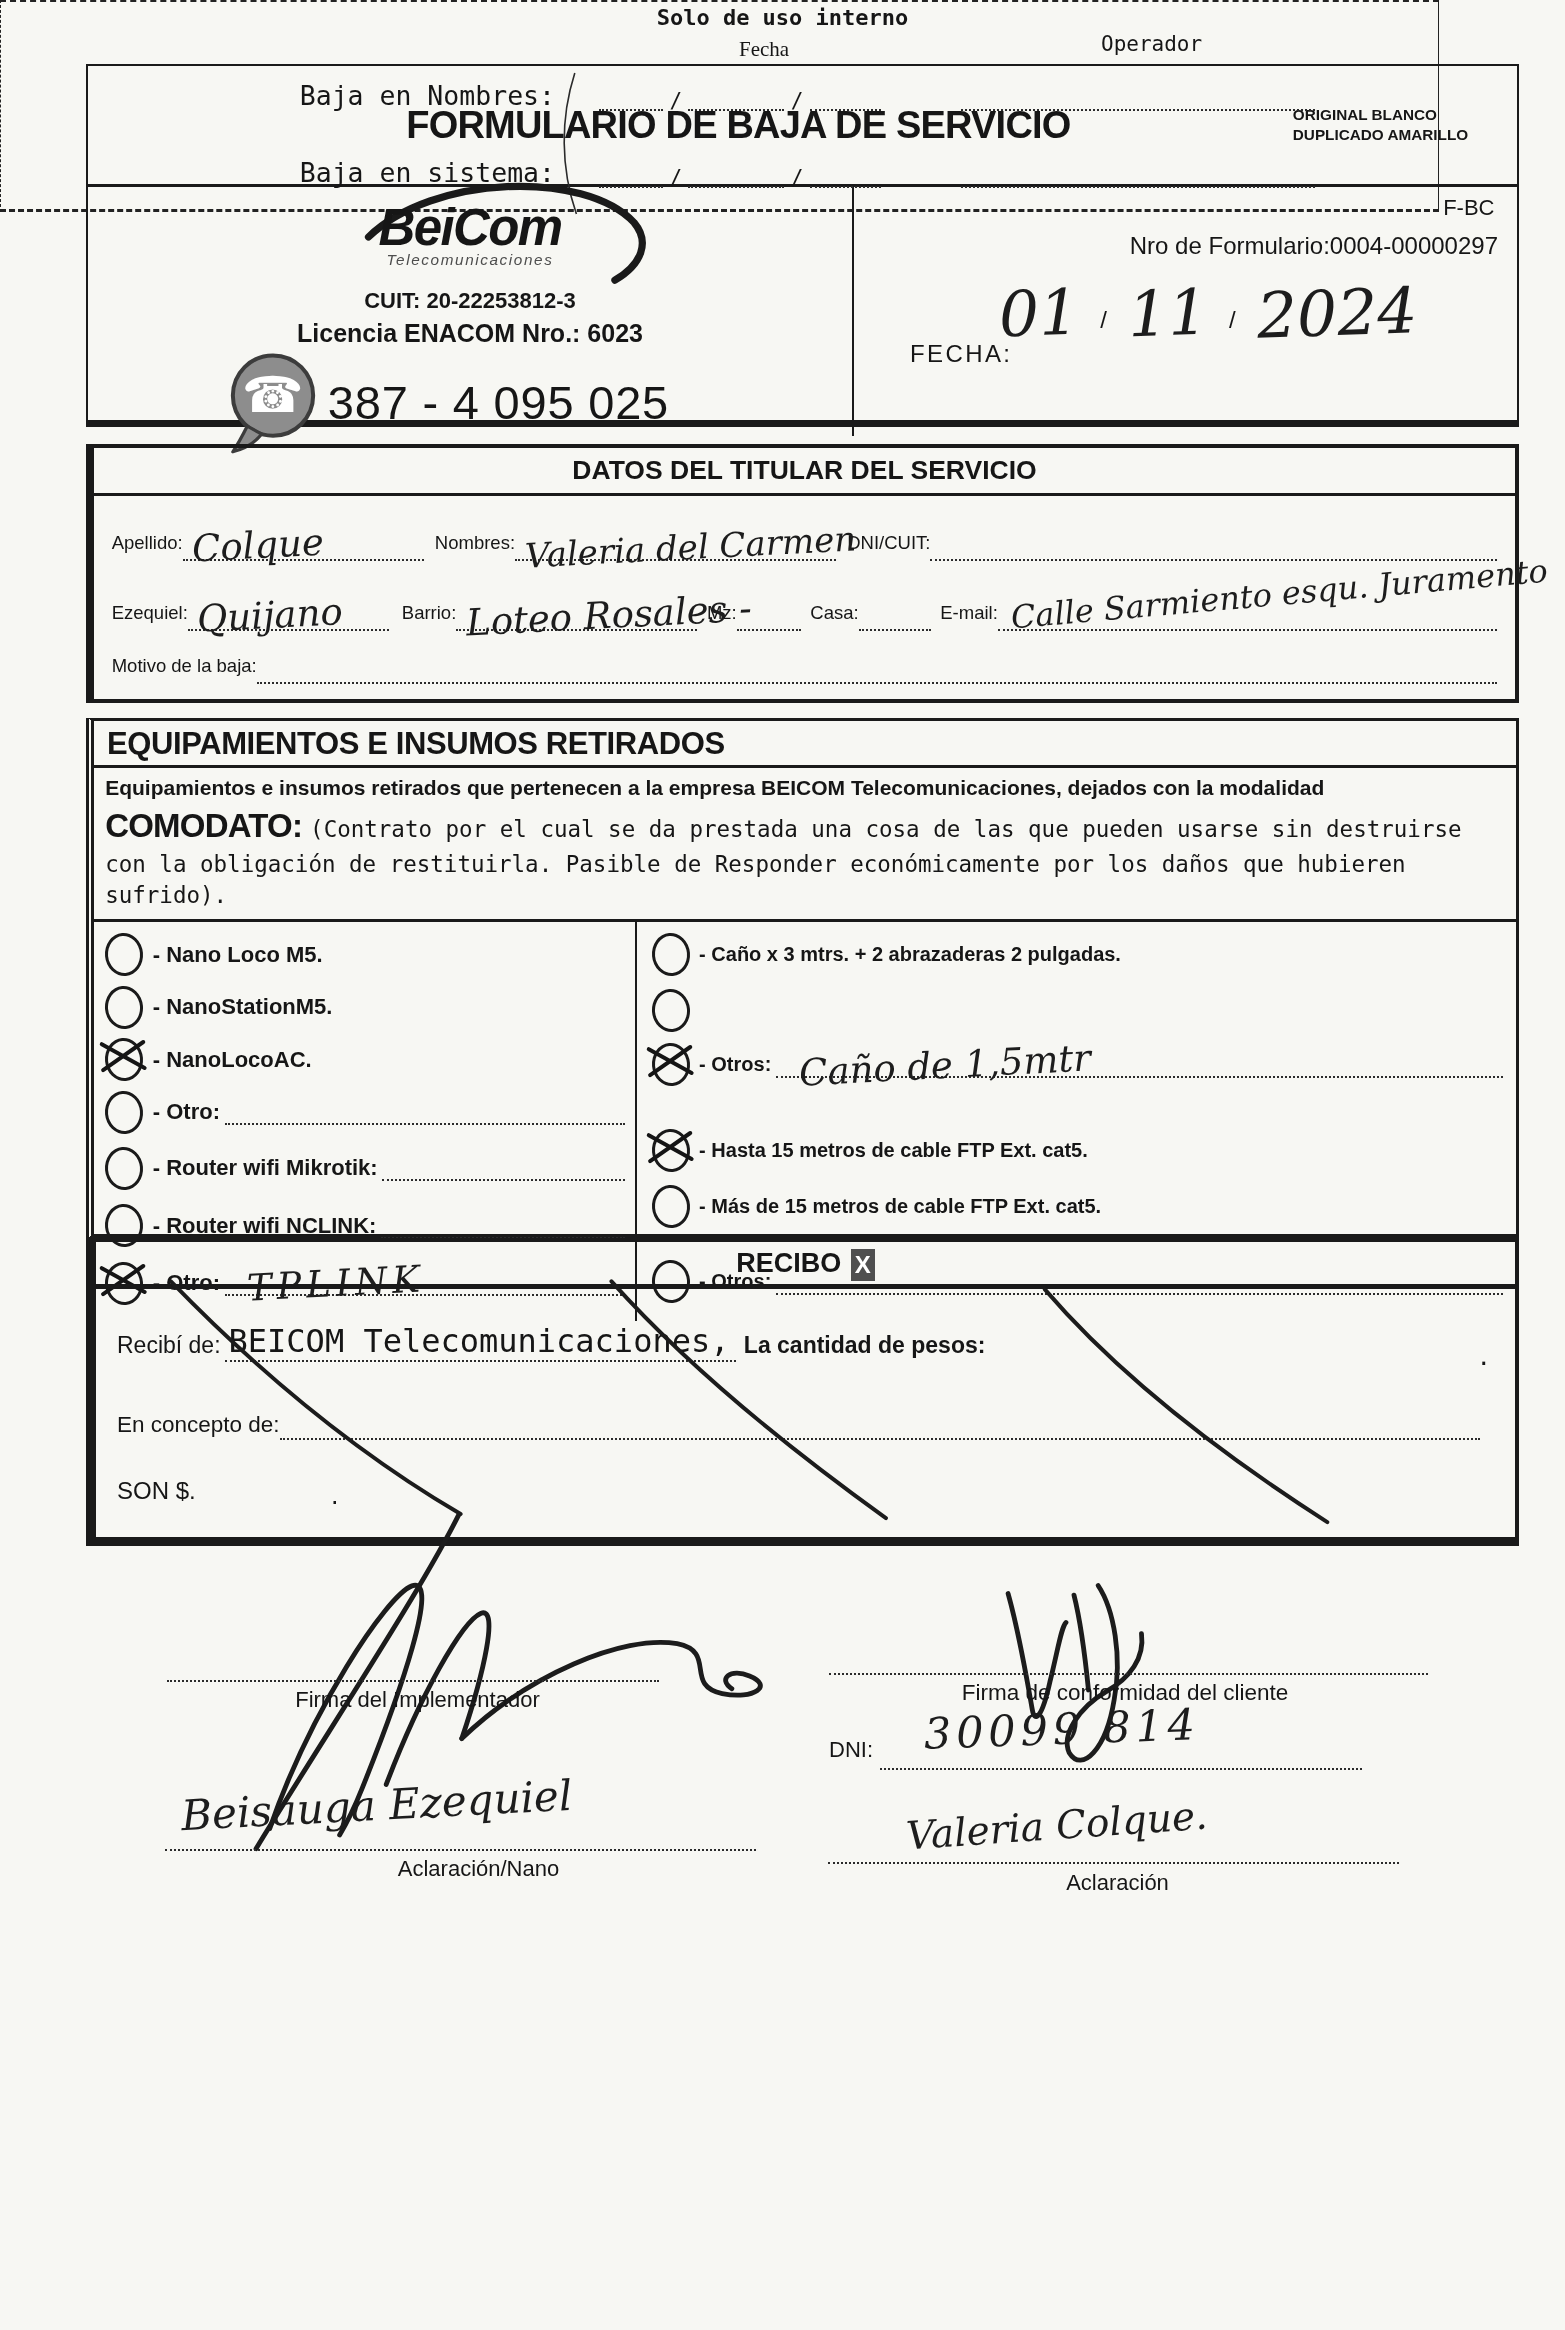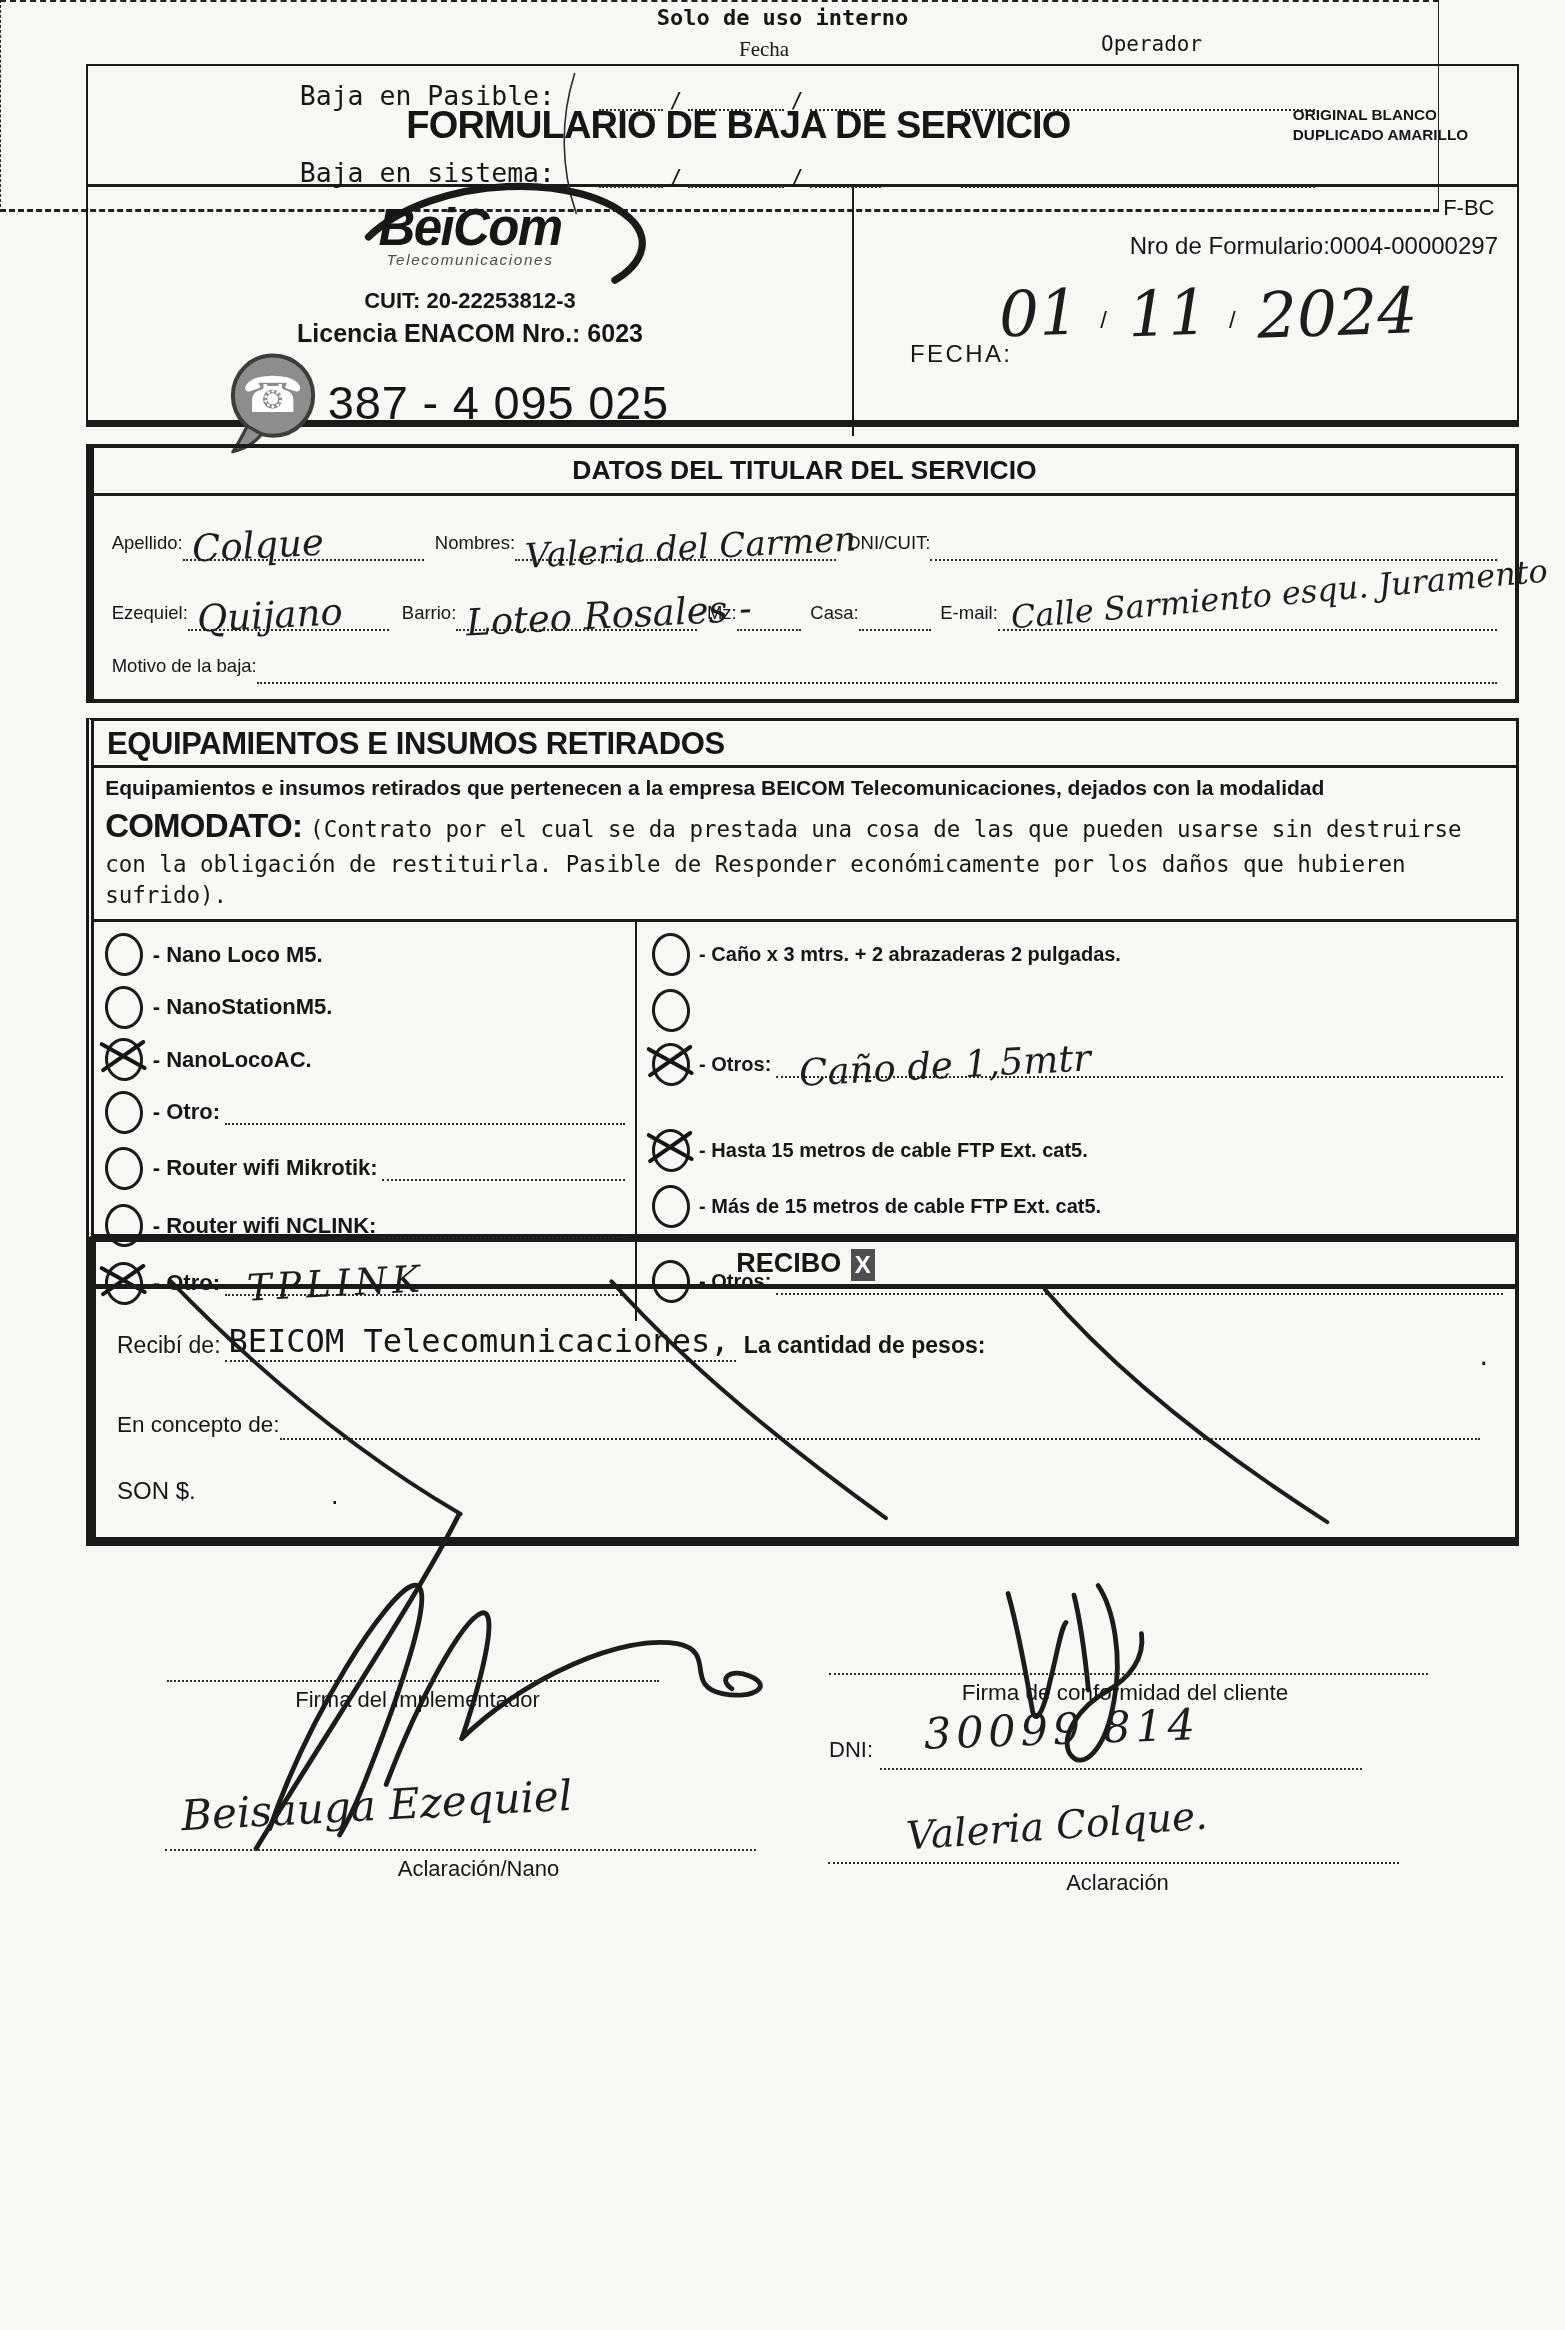--- a/index.html
+++ b/index.html
@@ -365,21 +365,21 @@
   <div id="interno-box">
     <div class="interno-title">Solo de uso interno</div>
     <div class="col-head" style="left:739px; top:37px;font-family:Liberation Serif, serif;">Fecha</div>
     <div class="col-head" style="left:1101px; top:32px;">Operador</div>
 
     <svg class="curve-svg" width="32" height="145" viewBox="0 0 40 180">
       <path d="M 26,2 C 8,58 8,120 28,178" fill="none" stroke="#2b2b2b" stroke-width="2"></path>
     </svg>
 
     <div class="i-row" style="left:177px; top:80px;">
-      <span class="i-label">Baja en Pasible:</span>
+      <span class="i-label">Baja en Nombres:</span>
       <span class="i-dategroup">
         <span class="ddots d1"></span>
         <span class="i-slash">/</span>
         <span class="ddots d2"></span>
         <span class="i-slash">/</span>
         <span class="ddots d3"></span>
       </span>
       <span class="op-dots"></span>
     </div>
 

